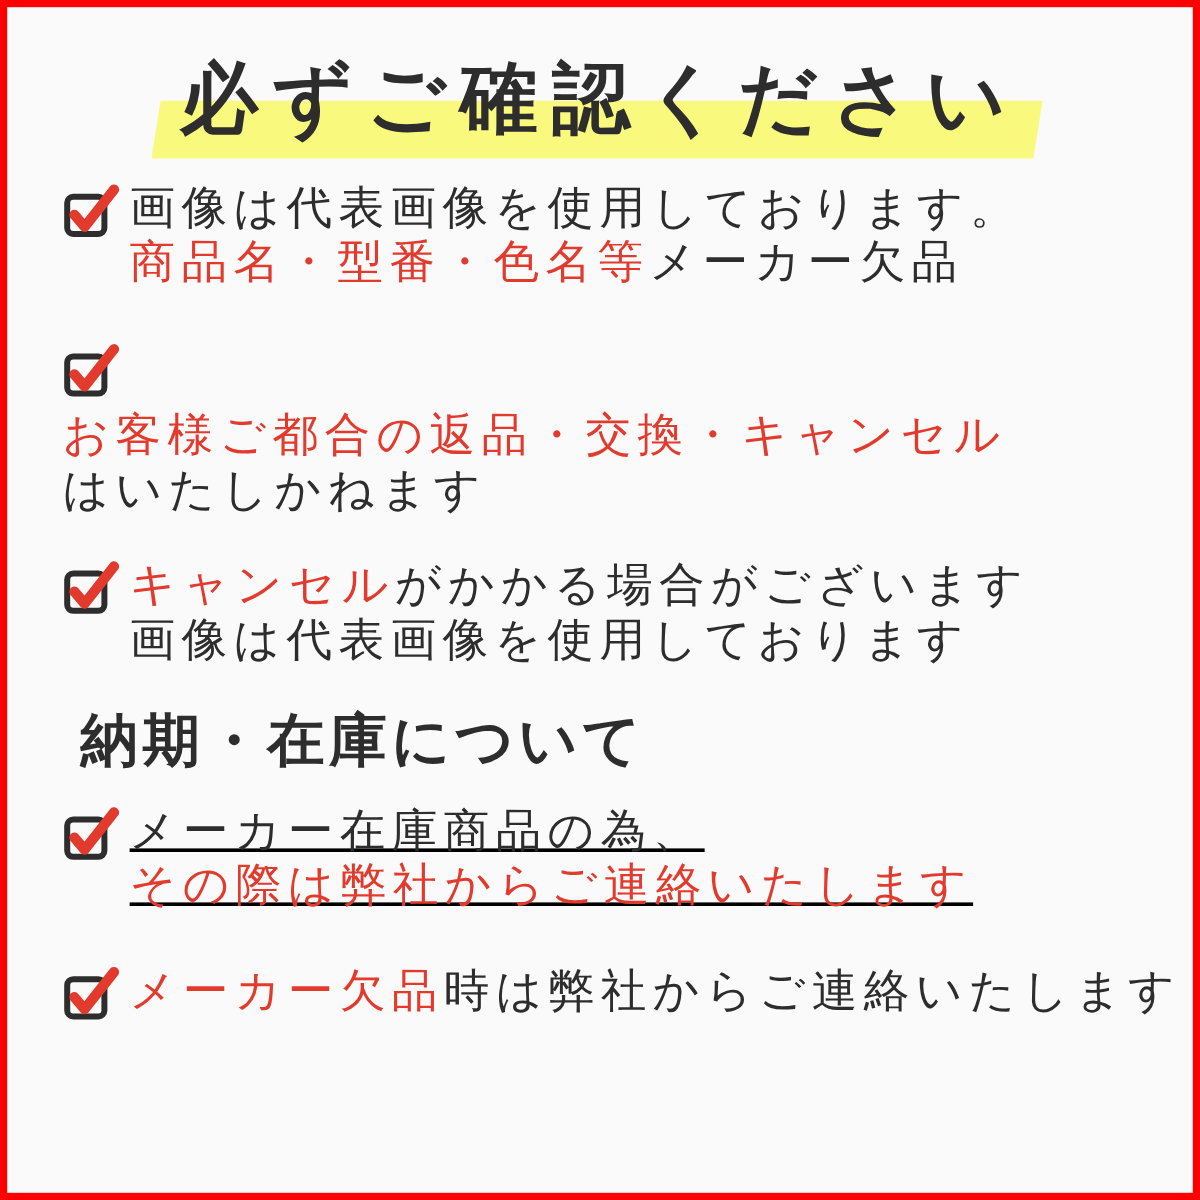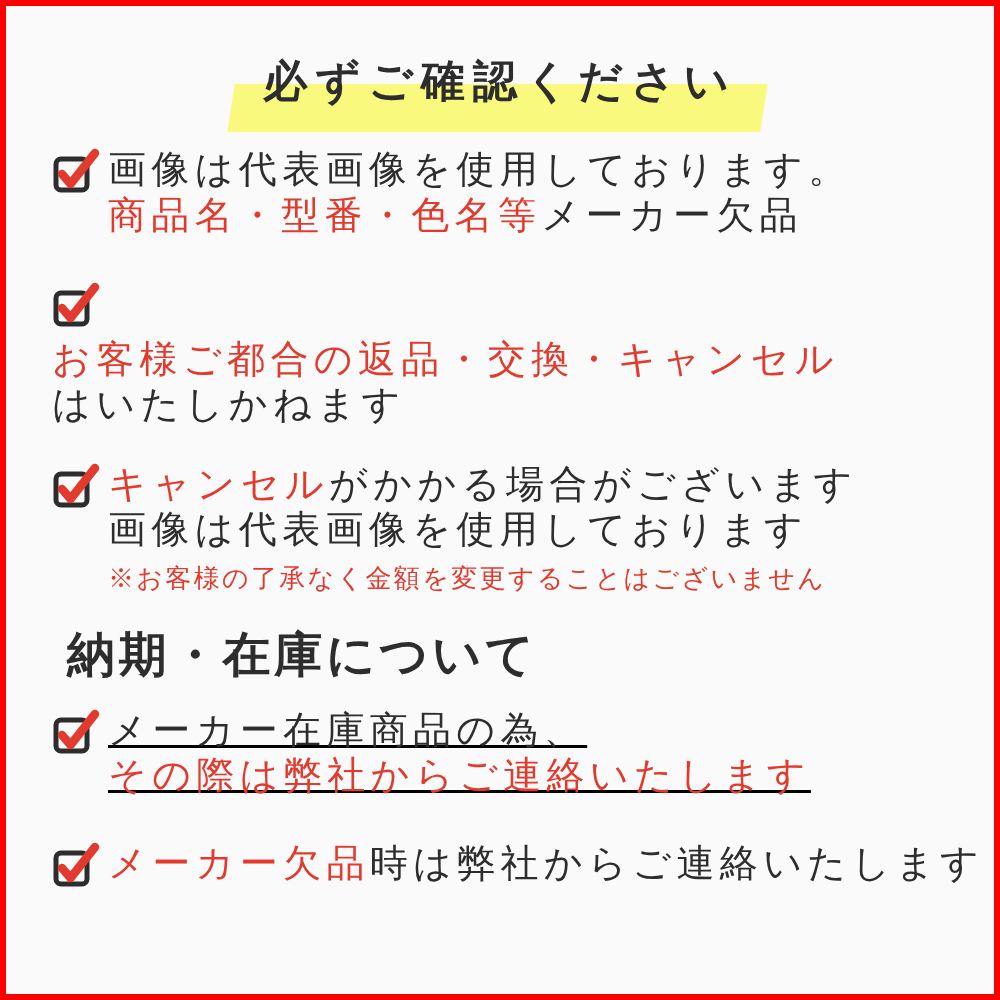--- a/index.html
+++ b/index.html
@@ -39,22 +39,22 @@
     right:-2px;
     top:44px;
     height:48px;
     background:var(--highlight-yellow);
     transform:skewX(-9deg);
     z-index:0;
   }
   .title{
     position:relative;
     z-index:1;
-    margin:12px;
-    font-size:44px;
+    margin:0;
+    font-size:65px;
     font-weight:bold;
     letter-spacing:0.18em;
     color:var(--ink);
     white-space:nowrap;
     line-height:1.35;
   }
   
   .content{
     padding:0 36px 0 46px;
   }
@@ -172,21 +172,20 @@
           <path class="cb-check" d="M10 27 L18.5 37 L43 6"></path>
         </svg>
       </span>
       <div class="txt">
         <div class="line">
           <span class="c-red">キャンセル</span><span class="c-ink">がかかる場合がございます</span>
         </div>
         <div class="line">
           <span class="c-ink">画像は代表画像を使用しております</span>
         </div>
-        <div class="note">※お客様の了承なく金額を変更することはございません</div>
       </div>
     </div>
 
     <h2 class="section-heading heading-stock">納期・在庫について</h2>
 
     <div class="item item-4">
       <span class="cb">
         <svg viewBox="0 0 48 48" aria-hidden="true">
           <rect class="cb-box" x="4" y="12" width="31" height="31" rx="5"></rect>
           <path class="cb-check" d="M10 27 L18.5 37 L43 6"></path>

